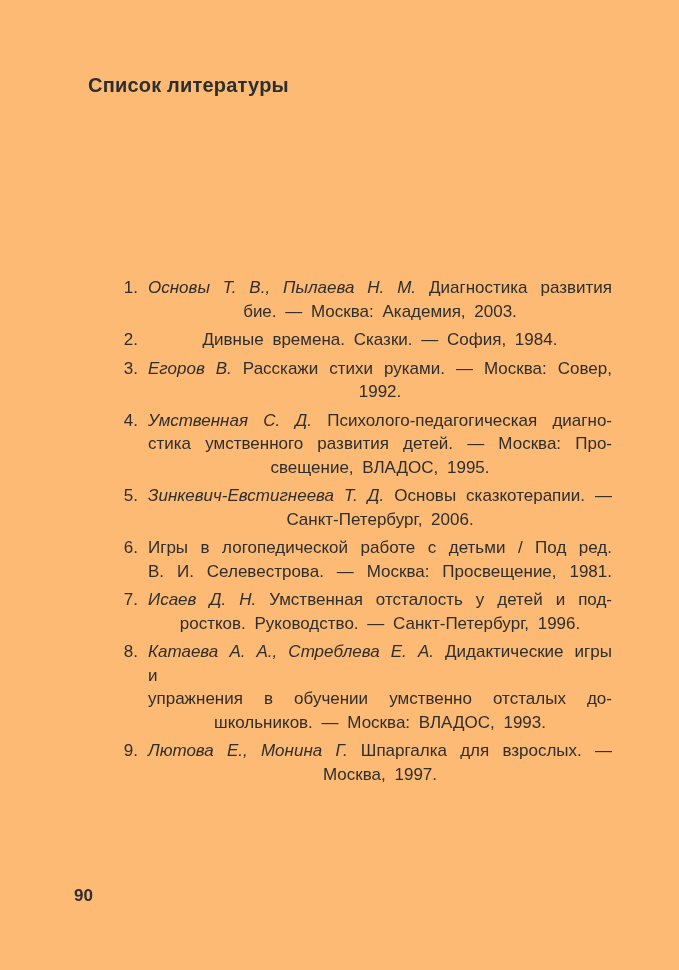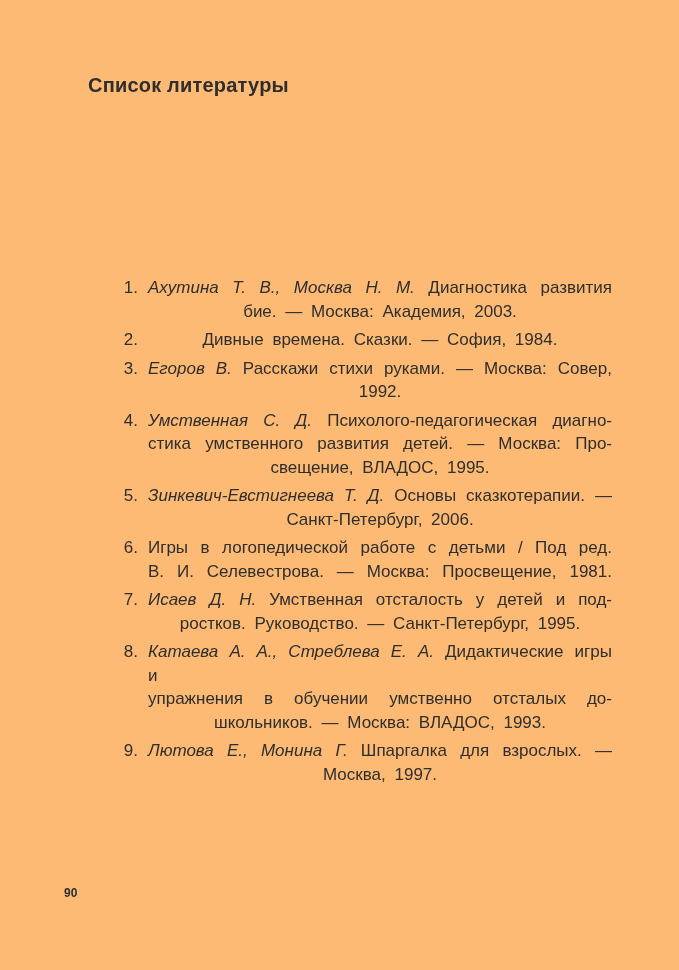--- a/index.html
+++ b/index.html
@@ -52,36 +52,36 @@
   }
   .line { text-align: center; }
   .line.j {
     text-align: justify;
     -moz-text-align-last: justify;
     text-align-last: justify;
   }
   .line .it { font-style: italic; }
   .pagenum {
     position: absolute;
-    left: 64px;
+    left: 74px;
     top: 886px;
-    font-size: 12px;
+    font-size: 17px;
     font-weight: bold;
   }
 </style>
 </head>
 <body>
 
 <div class="page">
   <h1 class="title">Список литературы</h1>
   <ol class="refs" id="refs">
       <li class="ref-item">
         <span class="ref-num">1.</span>
         <div class="ref-text">
-          <div class="line j"><span class="it">Ахутина Т. В., Москва Н. М.</span><span> Диагностика развития</span></div>
+          <div class="line j"><span class="it">Основы Т. В., Пылаева Н. М.</span><span> Диагностика развития</span></div>
           <div class="line"><span>бие. — Москва: Академия, 2003.</span></div>
         </div>
       </li>
       <li class="ref-item">
         <span class="ref-num">2.</span>
         <div class="ref-text">
           <div class="line"><span>Дивные времена. Сказки. — София, 1984.</span></div>
         </div>
       </li>
       <li class="ref-item">
@@ -110,21 +110,21 @@
         <span class="ref-num">6.</span>
         <div class="ref-text">
           <div class="line j"><span>Игры в логопедической работе с детьми / Под ред.</span></div>
           <div class="line j"><span>В. И. Селевестрова. — Москва: Просвещение, 1981.</span></div>
         </div>
       </li>
       <li class="ref-item">
         <span class="ref-num">7.</span>
         <div class="ref-text">
           <div class="line j"><span class="it">Исаев Д. Н.</span><span> Умственная отсталость у детей и под-</span></div>
-          <div class="line"><span>ростков. Руководство. — Санкт-Петербург, 1995.</span></div>
+          <div class="line"><span>ростков. Руководство. — Санкт-Петербург, 1996.</span></div>
         </div>
       </li>
       <li class="ref-item">
         <span class="ref-num">8.</span>
         <div class="ref-text">
           <div class="line j"><span class="it">Катаева А. А., Стреблева Е. А.</span><span> Дидактические игры и</span></div>
           <div class="line j"><span>упражнения в обучении умственно отсталых до-</span></div>
           <div class="line"><span>школьников. — Москва: ВЛАДОС, 1993.</span></div>
         </div>
       </li>

